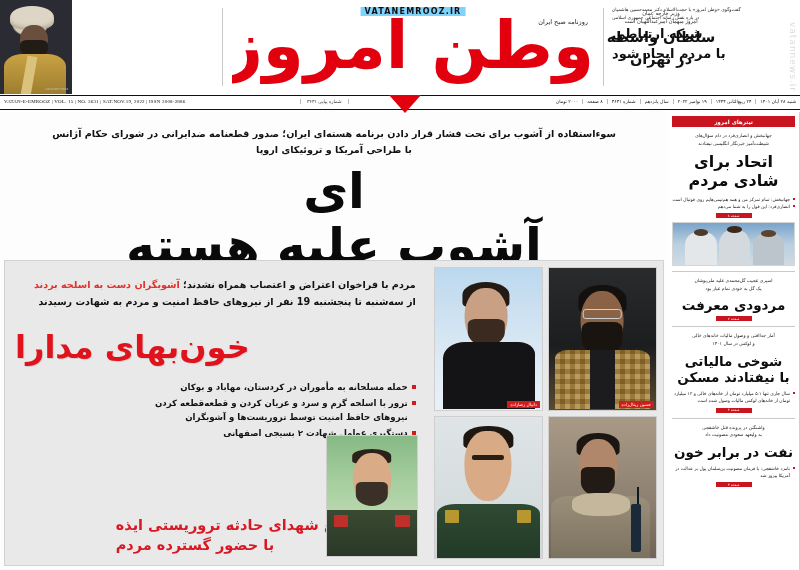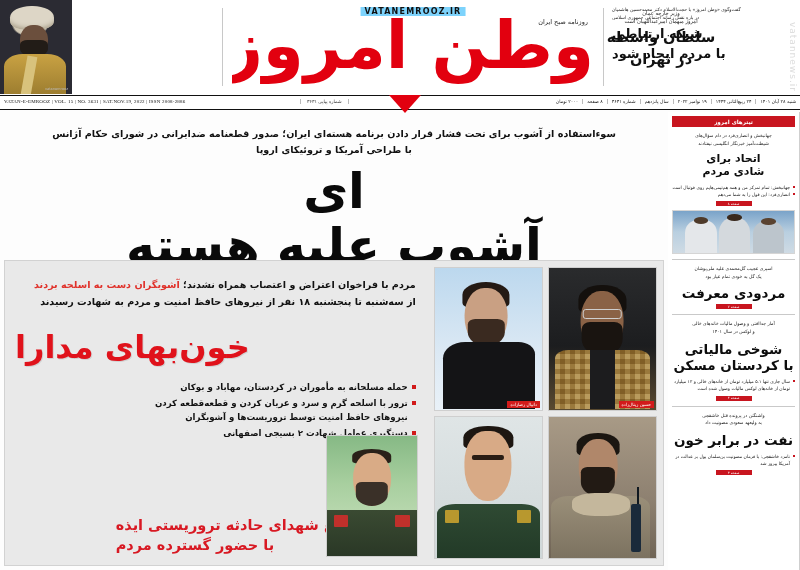--- a/index.html
+++ b/index.html
@@ -332,21 +332,21 @@
     color: #fff; font-size: 5.6px; font-weight: 700;
     display: flex; align-items: center; justify-content: center;
     letter-spacing: 0.3px;
   }
   .side-dek {
     margin-top: 5px; text-align: center;
     font-size: 4.6px; color: #222; line-height: 1.65;
   }
   .side-head {
     margin-top: 5px; text-align: center;
-    font-size: 11px; font-weight: 900; color: #0d0d0d;
+    font-size: 16px; font-weight: 900; color: #0d0d0d;
     line-height: 1.2; letter-spacing: -0.3px;
   }
   .side-head.sm { font-size: 13.5px; }
   .side-bullets { margin-top: 5px; }
   .sbul {
     font-size: 4.5px; color: #1a1a1a; line-height: 1.62;
     position: relative; padding-right: 5px; text-align: right;
   }
   .sbul::before {
     content: ""; position: absolute; right: 0; top: 2px;
@@ -480,21 +480,21 @@
           <div class="brow"></div>
           <div class="torso"></div>
           <div class="tab-l"></div>
           <div class="tab-r"></div>
         </div>
       </div>
 
       <div class="pkg-text">
         <div class="pkg-lede">
           <div><span>مردم با فراخوان اعتراض و اعتصاب همراه نشدند؛ </span><span class="red">آشوبگران دست به اسلحه بردند</span></div>
-          <div>از سه‌شنبه تا پنجشنبه ۱۸ نفر از نیروهای حافظ امنیت و مردم به شهادت رسیدند</div>
+          <div>از سه‌شنبه تا پنجشنبه 19 نفر از نیروهای حافظ امنیت و مردم به شهادت رسیدند</div>
         </div>
 
         <div class="pkg-head">خون‌بهای مدارا</div>
 
         <div class="bullets">
           <div class="bul">
             <span>حمله مسلحانه به مأموران در کردستان، مهاباد و بوکان</span>
           </div>
           <div class="bul">
             <span>ترور با اسلحه گرم و سرد و عریان کردن و قطعه‌قطعه کردن</span>
@@ -564,21 +564,21 @@
 
     <div class="side-rule"></div>
 
     <div>
       <div class="side-dek">
         <div>آمار جدا‌افتی و وصول مالیات خانه‌های خالی</div>
         <div>و لوکس در سال ۱۴۰۱</div>
       </div>
       <div class="side-head sm">
         <div>شوخی مالیاتی</div>
-        <div>با کردستان مسکن</div>
+        <div>با نیفتادند مسکن</div>
       </div>
       <div class="side-bullets">
         <div class="sbul">سال جاری تنها ۵.۱ میلیارد تومان از خانه‌های خالی و ۱۲ میلیارد تومان از خانه‌های لوکس مالیات وصول شده است</div>
       </div>
       <div class="side-more">صفحه ۴</div>
     </div>
 
     <div class="side-rule"></div>
 
     <div>

